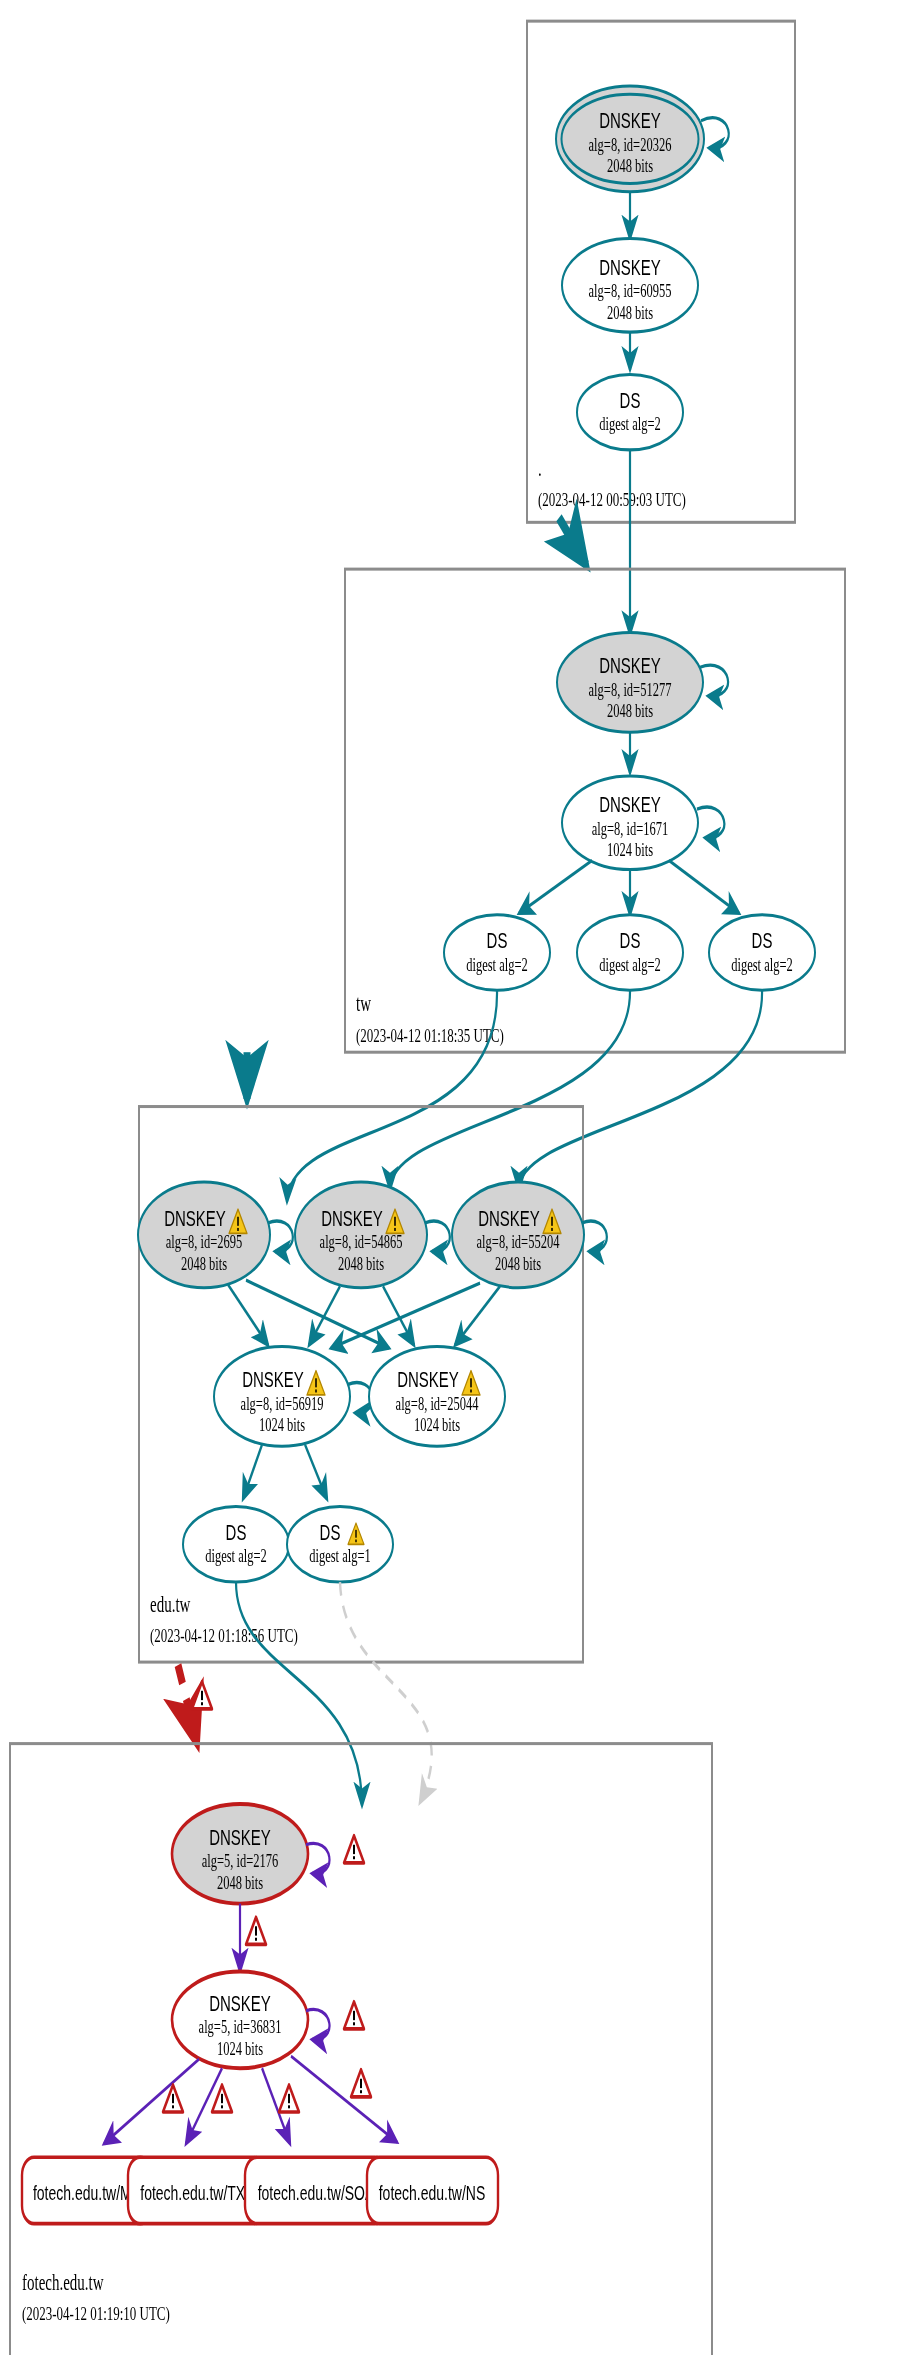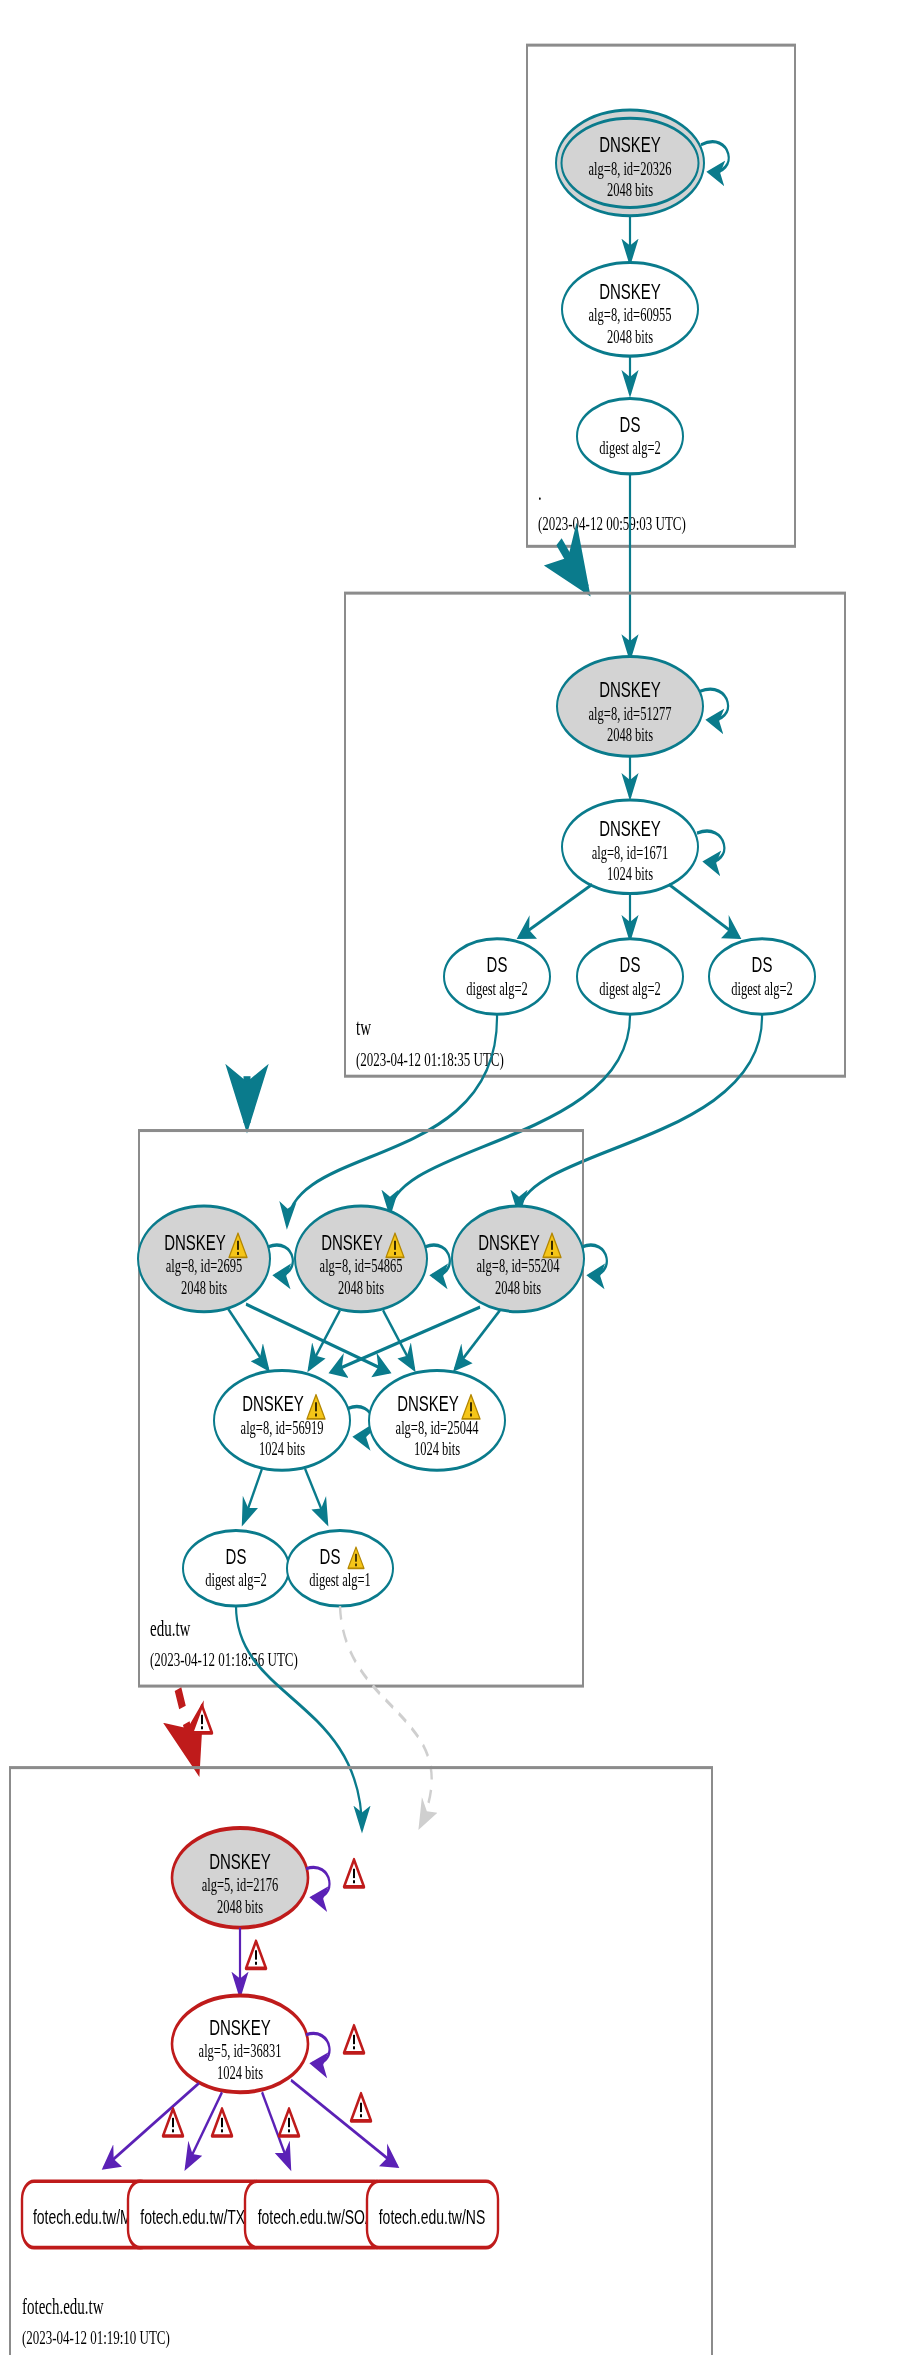--- a/index.html
+++ b/index.html
@@ -1,17 +1,17 @@
 <!DOCTYPE html>
 <html><head>
 <meta charset="utf-8">
 <style>
   html,body{margin:0;padding:0;background:#ffffff;}
   body{width:900px;height:2355px;font-family:"Liberation Sans",sans-serif;overflow:hidden;}
-  #stage{position:relative;width:900px;height:2195px;margin-top:24px;}
+  #stage{position:relative;width:900px;height:2195px;}
   svg{display:block;}
   .zone-box{fill:none;stroke:#8c8c8c;stroke-width:2;}
   .node-label-main{font-family:"Liberation Sans",sans-serif;font-size:15px;fill:#000;text-anchor:middle;}
   .node-label-sub{font-family:"Liberation Serif",serif;font-size:12.5px;fill:#000;text-anchor:middle;}
   .zone-name{font-family:"Liberation Serif",serif;font-size:15px;fill:#000;}
   .zone-time{font-family:"Liberation Serif",serif;font-size:13px;fill:#000;}
   .rrset-label{font-family:"Liberation Sans",sans-serif;font-size:14px;fill:#000;text-anchor:middle;}
   .ell-secure{fill:#d3d3d3;stroke:#0a7b8c;stroke-width:2;}
   .ell-secure-w{fill:#ffffff;stroke:#0a7b8c;stroke-width:2;}
   .ell-bogus{fill:#d3d3d3;stroke:#bf1b1b;stroke-width:2.6;}

